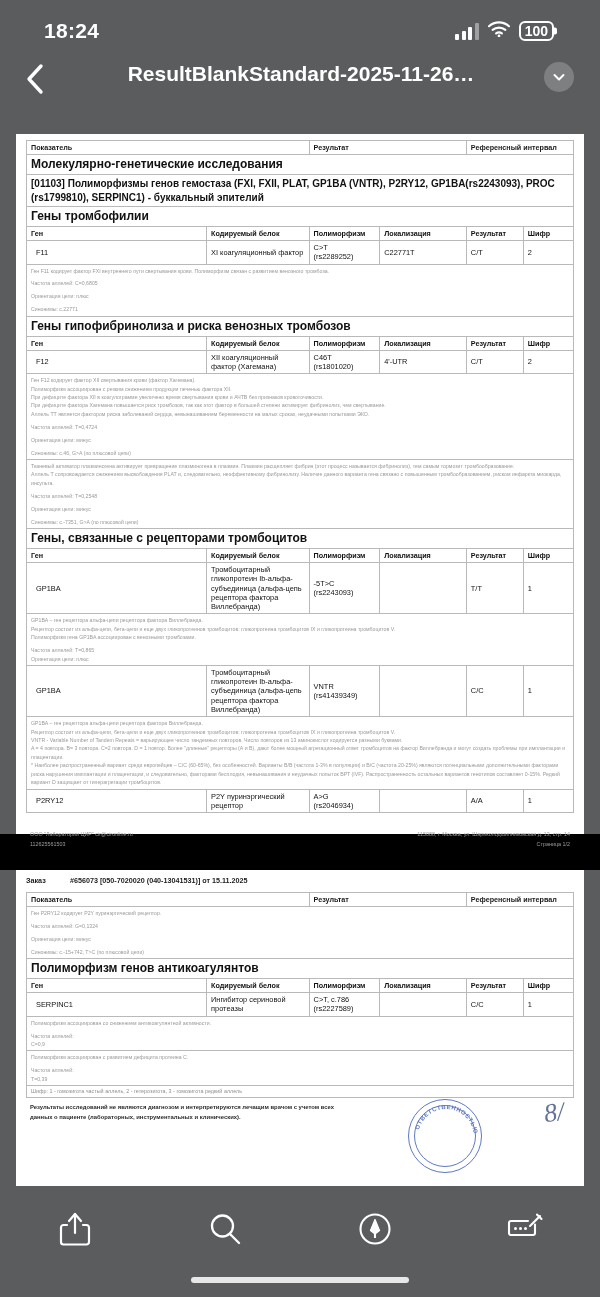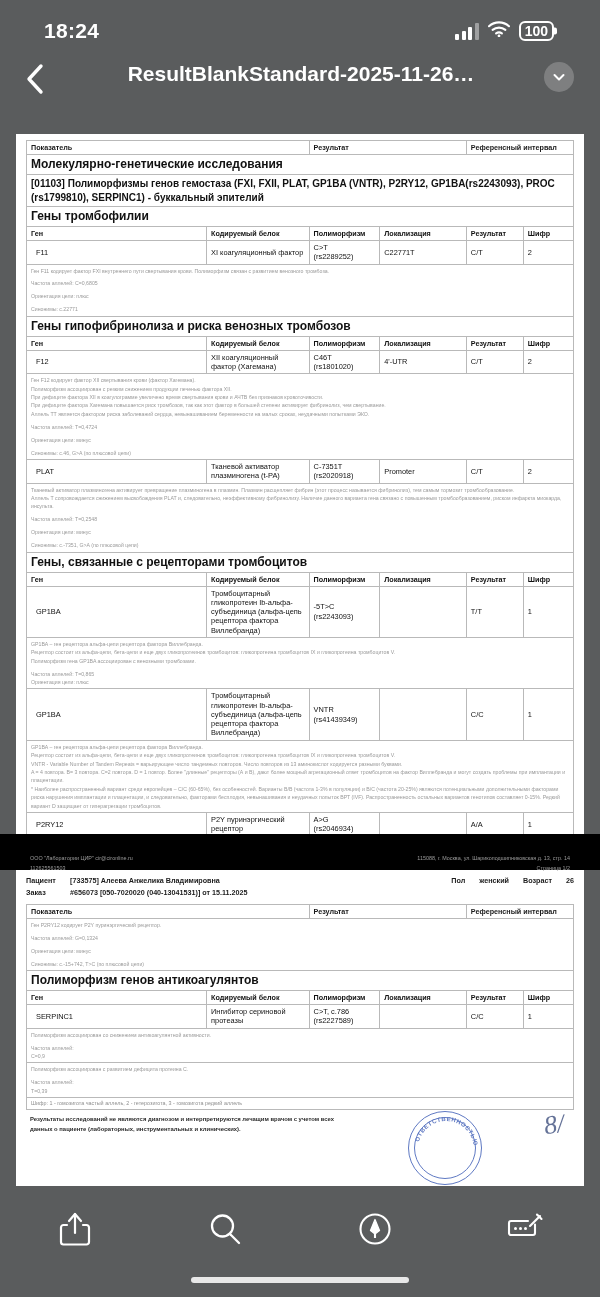--- a/index.html
+++ b/index.html
@@ -259,28 +259,20 @@
                   <p class="">Частота аллелей: T=0,4724</p>
                 </div>
                 <div class="sp" style="margin-top:4.5px">
                   <p class="">Ориентация цели: минус</p>
                 </div>
                 <div class="sp" style="margin-top:4.5px">
                   <p class="">Синонимы: c.46, G&gt;A (по плюсовой цепи)</p>
                 </div>
               </td>
             </tr>
-            <tr class="generow">
-              <td colspan="2" class="gname">PLAT</td>
-              <td>Тканевой активатор плазминогена (t-PA)</td>
-              <td class="ctr">C-7351T<br>(rs2020918)</td>
-              <td class="ctr">Promoter</td>
-              <td class="ctr">C/T</td>
-              <td class="ctr">2</td>
-            </tr>
             <tr class="note">
               <td colspan="7">
                 <p class="">Тканевый активатор плазминогена активирует превращение плазминогена в плазмин. Плазмин расщепляет фибрин (этот процесс называется фибринолиз), тем самым тормозит тромбообразование.</p>
                 <p class="">Аллель Т сопровождается снижением высвобождения PLAT и, следовательно, неэффективному фибринолизу. Наличие данного варианта гена связано с повышенным тромбообразованием, риском инфаркта миокарда, инсульта.</p>
                 <div class="sp" style="margin-top:4.5px">
                   <p class="">Частота аллелей: T=0,2548</p>
                 </div>
                 <div class="sp" style="margin-top:4.5px">
                   <p class="">Ориентация цели: минус</p>
                 </div>
@@ -356,30 +348,20 @@
           <div>115088, г. Москва, ул. Шарикоподшипниковская д. 13, стр. 14</div>
           <div>Страница 1/2</div>
         </div>
       </div>
     </div>
 
     <div class="page-gap"></div>
 
     <div class="page p2">
       <div class="meta">
-        <div class="row">
-          <span class="lbl">Пациент</span>
-          <span class="val">[733575] Алеева Анжелика Владимировна</span>
-          <span class="right">
-            <span>Пол</span>
-            <span>женский</span>
-            <span>Возраст</span>
-            <span>26</span>
-          </span>
-        </div>
         <div class="row">
           <span class="lbl">Заказ</span>
           <span class="val">#656073 [050-7020020 (040-13041531)] от 15.11.2025</span>
         </div>
       </div>
 
       <table class="rt">
         <colgroup>
           <col style="width:6px">
             <col style="width:152px">

